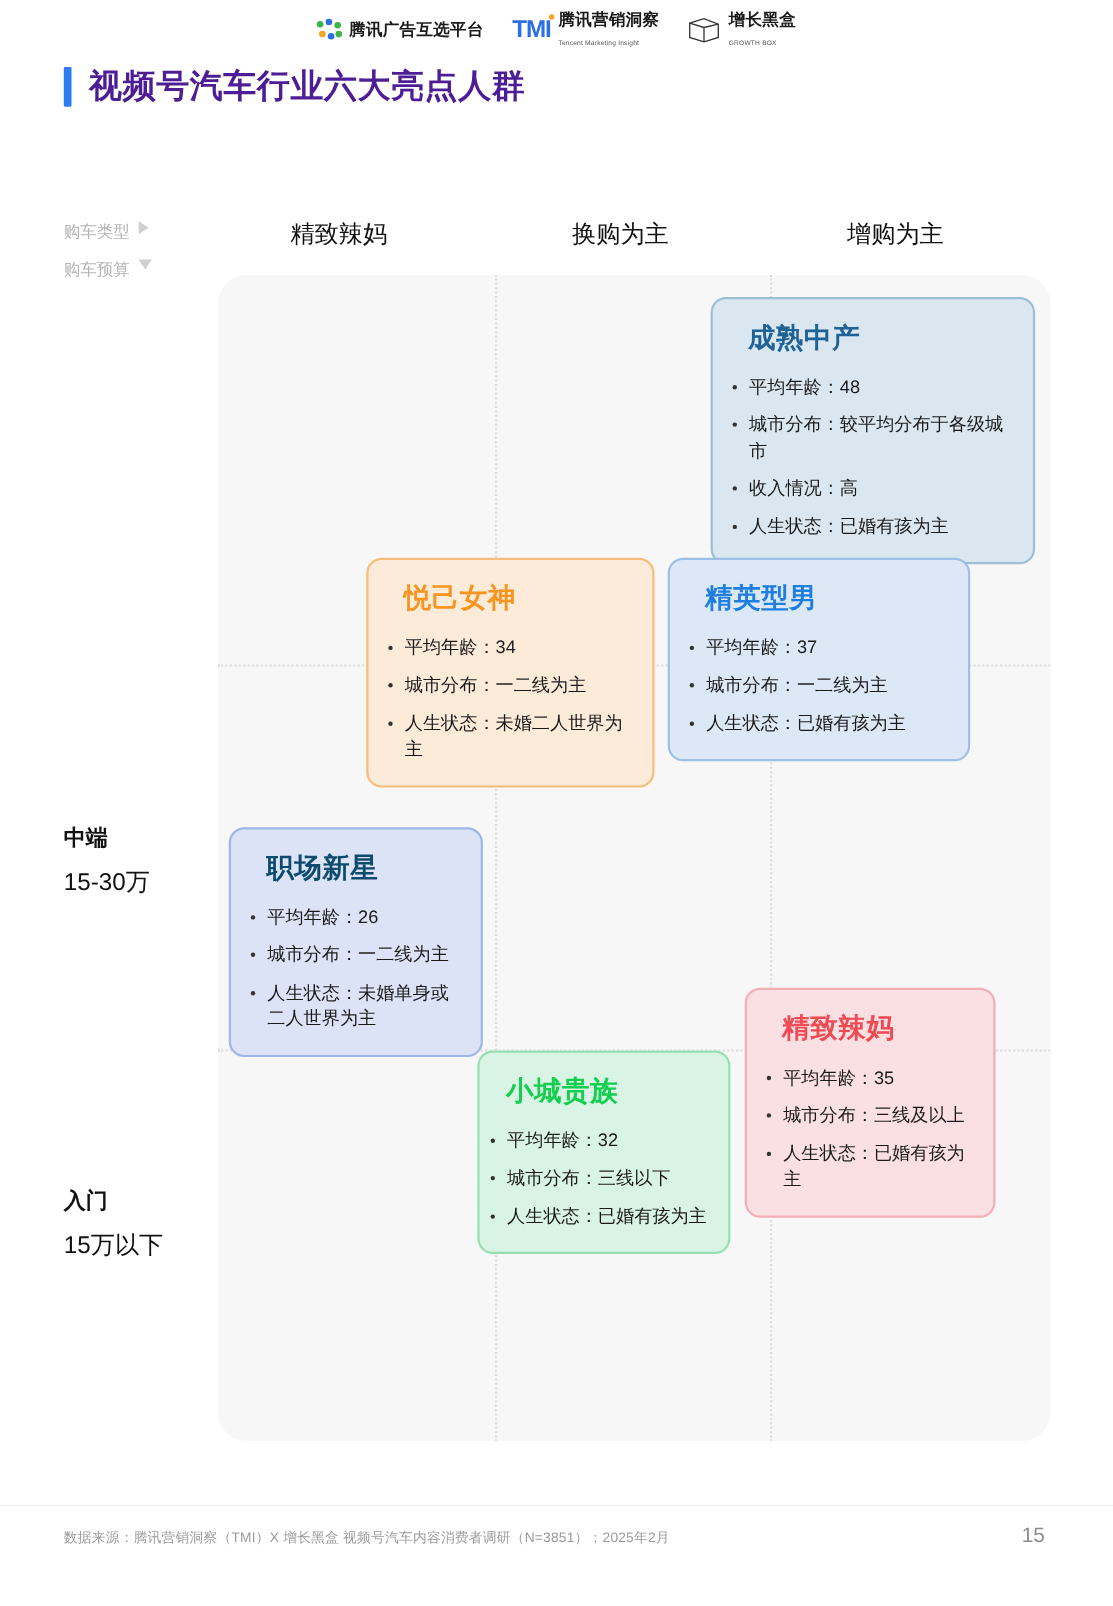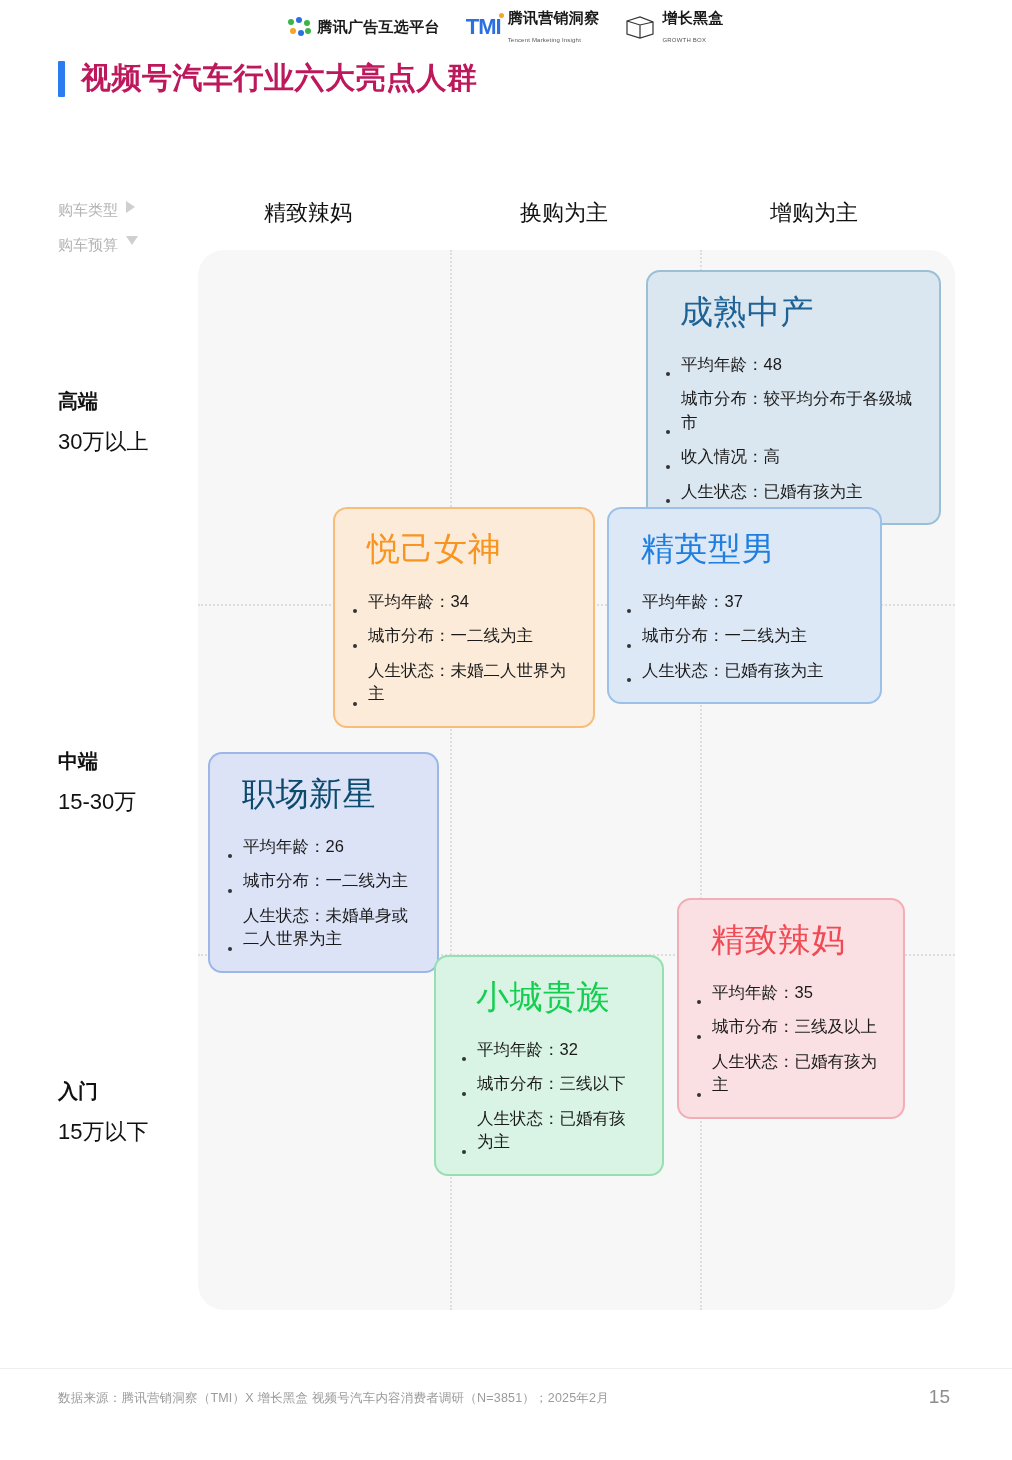--- a/index.html
+++ b/index.html
@@ -25,21 +25,21 @@
   .dots-logo { width: 22px; height: 20px; position: relative; }
   .dots-logo i { position: absolute; width: 6px; height: 6px; border-radius: 50%; }
   .d1{left:0;top:2px;background:#3ab54a}.d2{left:8px;top:0;background:#2b6fe3}
   .d3{left:16px;top:3px;background:#3ab54a}.d4{left:2px;top:11px;background:#f5a623}
   .d5{left:10px;top:13px;background:#2b6fe3}.d6{left:17px;top:11px;background:#3ab54a}
   .box-logo { width: 30px; height: 24px; }
 
   
   .title-row { position: absolute; left: 58px; top: 58px; display: flex; align-items: center; gap: 16px; }
   .title-bar { width: 7px; height: 36px; background: #2b7cf0; border-radius: 1px; }
-  .title-text { font-size: 30px; font-weight: 800; color: #be185d; letter-spacing: .5px; }
+  .title-text { font-size: 30px; font-weight: 800; color: #4c1d95; letter-spacing: .5px; }
 
   
   .axis-cap { position: absolute; left: 58px; font-size: 15px; color: #b3b3b3; display: flex; align-items: flex-start; gap: 8px; }
   .axis-cap.c1 { top: 201px; }
   .axis-cap.c2 { top: 236px; }
   .tri-r { width:0;height:0;border-left:9px solid #cfcfcf;border-top:6px solid transparent;border-bottom:6px solid transparent; }
   .tri-d { width:0;height:0;border-top:9px solid #cfcfcf;border-left:6px solid transparent;border-right:6px solid transparent; }
 
   
   .col-head { position: absolute; top: 198px; font-size: 22px; color: #111; font-weight: 500; }
@@ -55,24 +55,24 @@
   .plot {
     position: absolute; left: 198px; top: 250px;
     width: 757px; height: 1060px;
     background: #f7f7f7; border-radius: 26px;
   }
   .vline { position: absolute; top: 0; bottom: 0; width: 0; border-left: 2px dotted #dedede; }
   .hline { position: absolute; left: 0; right: 0; height: 0; border-top: 2px dotted #dedede; }
 
   
   .card { position: absolute; border-radius: 14px; border-width: 2px; border-style: solid; }
-  .card h3 { font-size: 33px; font-weight: 400; letter-spacing: .5px; }
+  .card h3 { font-size: 25px; font-weight: 700; letter-spacing: .5px; }
   .card ul { list-style: none; margin: 0; padding: 0; }
   .card li {
-    display: flex; align-items: flex-end; gap: 11px;
+    display: flex; align-items: flex-start; gap: 11px;
     font-size: 16.5px; color: #1a1a1a; line-height: 1.42;
   }
   .card li + li { margin-top: 11px; }
   .bullet { flex: 0 0 auto; width: 4px; height: 4px; border-radius: 50%; background: #333; margin-top: 9px; }
   .li-text { flex: 1 1 auto; }
 
   .footer-note {
     position: absolute; left: 58px; top: 1390px;
     font-size: 12.5px; color: #9b9b9b; letter-spacing: .2px;
   }
@@ -126,24 +126,20 @@
   </div>
   <div class="axis-cap c2">
     <span>购车预算</span>
     <span class="tri-d"></span>
   </div>
 
   <div class="col-head ch1">精致辣妈</div>
   <div class="col-head ch2">换购为主</div>
   <div class="col-head ch3">增购为主</div>
 
-  <div class="row-label rl-high">
-    <div class="rl-name">高端</div>
-    <div class="rl-range">30万以上</div>
-  </div>
   <div class="row-label rl-mid">
     <div class="rl-name">中端</div>
     <div class="rl-range">15-30万</div>
   </div>
   <div class="row-label rl-low">
     <div class="rl-name">入门</div>
     <div class="rl-range">15万以下</div>
   </div>
 
   <div class="plot">
@@ -221,21 +217,21 @@
             <span class="bullet"></span>
             <span class="li-text">城市分布：一二线为主</span>
           </li>
         <li>
             <span class="bullet"></span>
             <span class="li-text">人生状态：未婚单身或二人世界为主</span>
           </li>
       </ul>
     </div>
 
-    <div class="card" id="card-4" style="left: 236px; top: 705px; width: 230px; background: rgb(217, 244, 228); border-color: rgb(151, 223, 178); padding: 18px 26px 20px;">
+    <div class="card" id="card-4" style="left: 236px; top: 705px; width: 230px; background: rgb(217, 244, 228); border-color: rgb(151, 223, 178); padding: 18px 10px 20px;">
       <h3 style="color: rgb(19, 206, 79); margin-bottom: 18px; margin-left: 14px;">小城贵族</h3>
       <ul>
         <li>
             <span class="bullet"></span>
             <span class="li-text">平均年龄：32</span>
           </li>
         <li>
             <span class="bullet"></span>
             <span class="li-text">城市分布：三线以下</span>
           </li>

